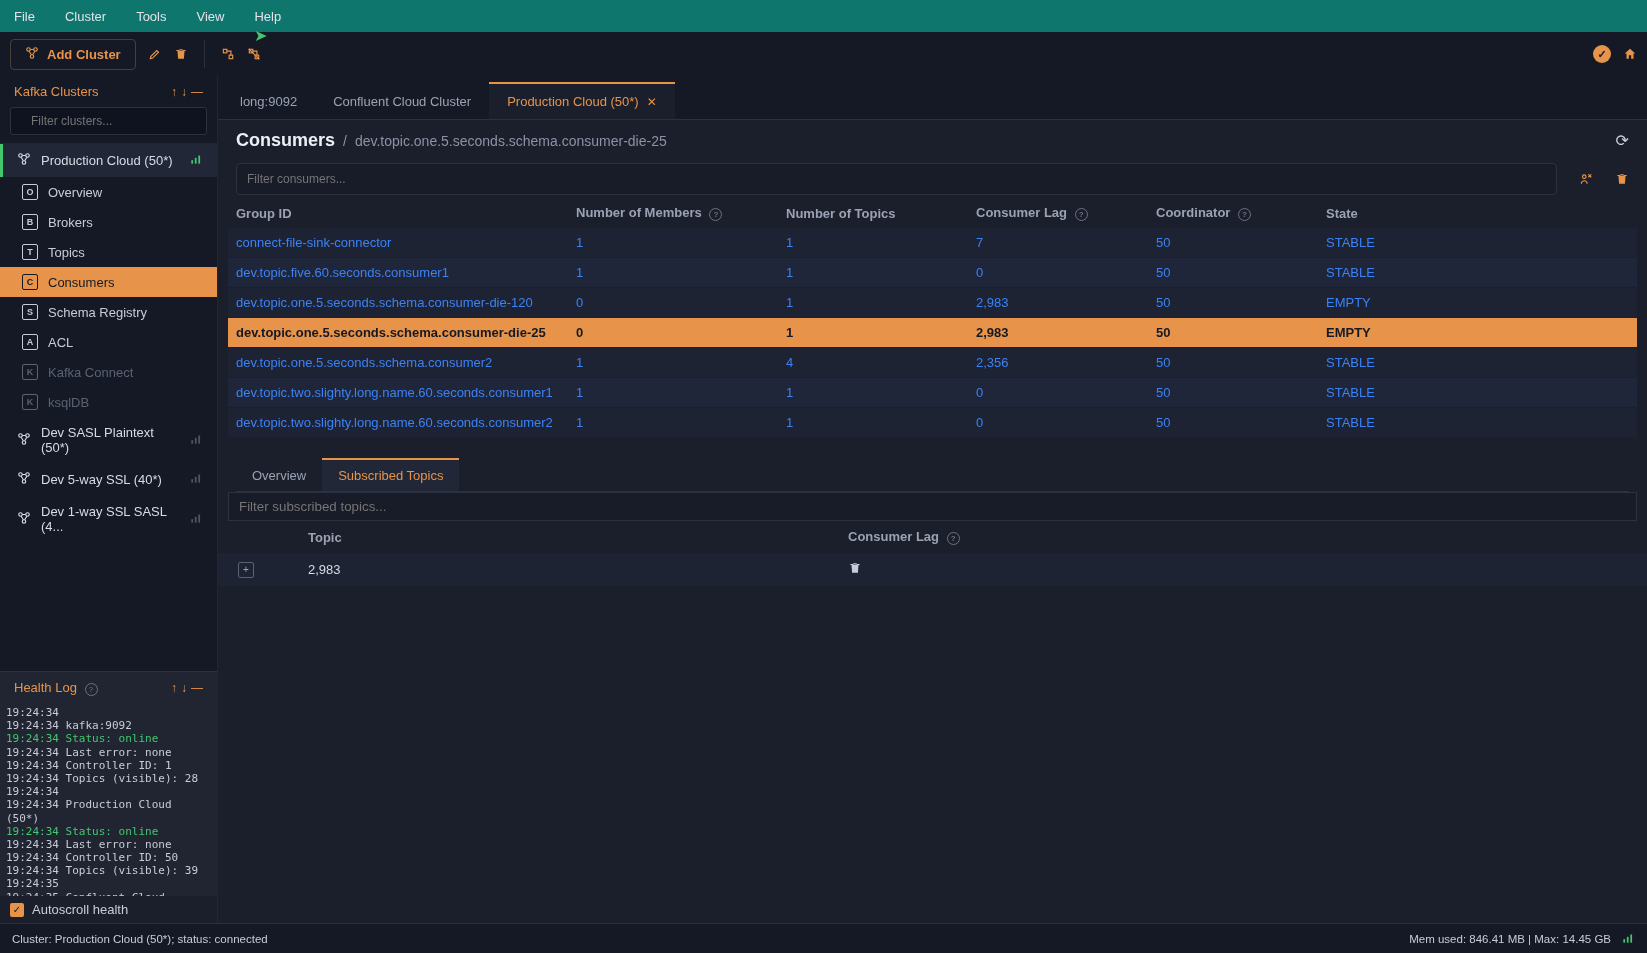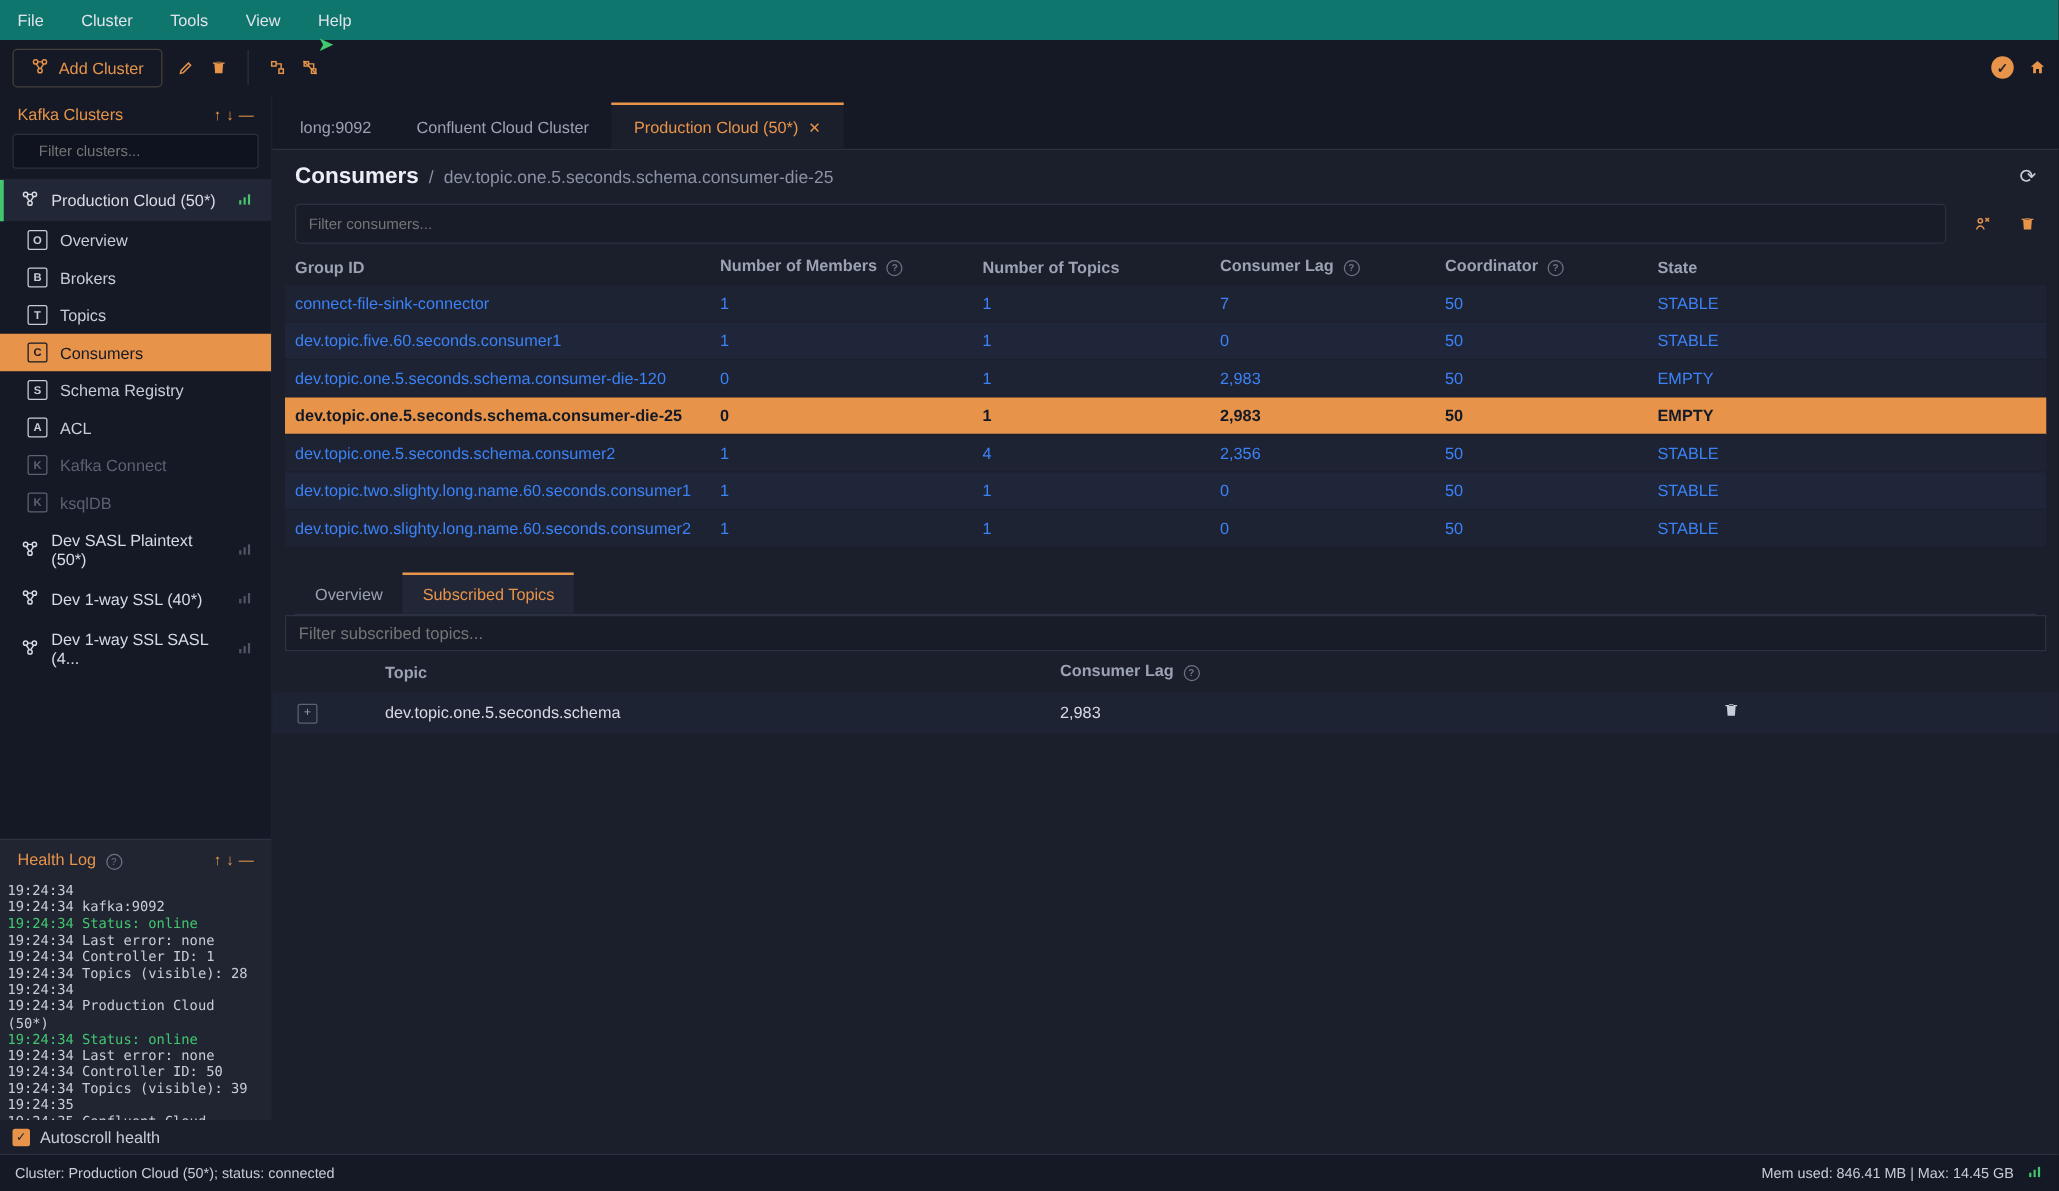--- a/index.html
+++ b/index.html
@@ -19,20 +19,21 @@
   .toolbar { height: 44px; display: flex; align-items: center; padding: 0 10px; gap: 12px; background: #141925; flex-shrink:0;}
   .btn-add-cluster {
     border: 1px solid #45413a;
     border-radius: 4px;
     padding: 6px 14px;
     color: #e7944a;
     display: inline-flex;
     align-items: center;
     gap: 8px;
     cursor: pointer;
+    font-weight: bold;
   }
   .icon-btn { color: #e7944a; cursor: pointer; font-size: 16px; display:inline-flex; align-items:center;}
   .tool-divider { width:1px; height: 28px; background: #2b3141; margin: 0 4px;}
   .toolbar-spacer { flex:1;}
   .badge-circle { width:18px; height:18px; border-radius:50%; background:#e7944a; display:inline-flex; align-items:center; justify-content:center; color:#1a1f2c; font-size:11px; font-weight:bold;}
   
   .main-row { flex:1; display:flex; min-height:0;}
   
   .sidebar { width:218px; background:#141925; display:flex; flex-direction:column; border-right:1px solid #202635;}
   .panel-hdr { display:flex; align-items:center; justify-content:space-between; padding: 8px 14px; color:#e7944a; font-weight:500;}
@@ -242,21 +243,21 @@
                 <rect x="16" y="6" width="3" height="14"></rect>
               </svg></span>
           </div>
           <div class="cluster-item">
             <span><svg class="cluster-svg" viewBox="0 0 24 24" fill="none" stroke="currentColor" stroke-width="2">
                 <circle cx="6" cy="6" r="3"></circle>
                 <circle cx="18" cy="6" r="3"></circle>
                 <circle cx="12" cy="18" r="3"></circle>
                 <path d="M7 9l4 6M17 9l-4 6M9 6h6"></path>
               </svg></span>
-    <span>Dev 1-way SSL (40*)</span>
+    <span>Dev 5-way SSL (40*)</span>
     <span class="status-ico status-muted"><svg class="ico" viewBox="0 0 24 24" fill="currentColor">
                 <rect x="4" y="14" width="3" height="6"></rect>
                 <rect x="10" y="10" width="3" height="10"></rect>
                 <rect x="16" y="6" width="3" height="14"></rect>
               </svg></span>
           </div>
           <div class="cluster-item">
             <span><svg class="cluster-svg" viewBox="0 0 24 24" fill="none" stroke="currentColor" stroke-width="2">
                 <circle cx="6" cy="6" r="3"></circle>
                 <circle cx="18" cy="6" r="3"></circle>
@@ -421,21 +422,20 @@
     <input class="subfilter" placeholder="Filter subscribed topics..." style="">
 
     <div class="tbl2-head">
       <div></div>
       <div>Topic</div>
       <div><span>Consumer Lag</span> <span class="hlp">?</span></div>
       <div></div>
     </div>
     <div class="tbl2-row">
       <div><span class="expand-box">+</span></div>
-      <div>dev.topic.one.5.seconds.schema</div>
       <div>2,983</div>
       <div><span class="icon-btn" style="color:#c7cdd8">
         <svg class="ico" viewBox="0 0 24 24" fill="currentColor">
               <path d="M6 7h12l-1 13H7L6 7zm3-3h6v2H9V4zM4 7h16v-2H4v2z"></path>
             </svg>
       </span></div>
     </div>
   </div>
 </div>
 

